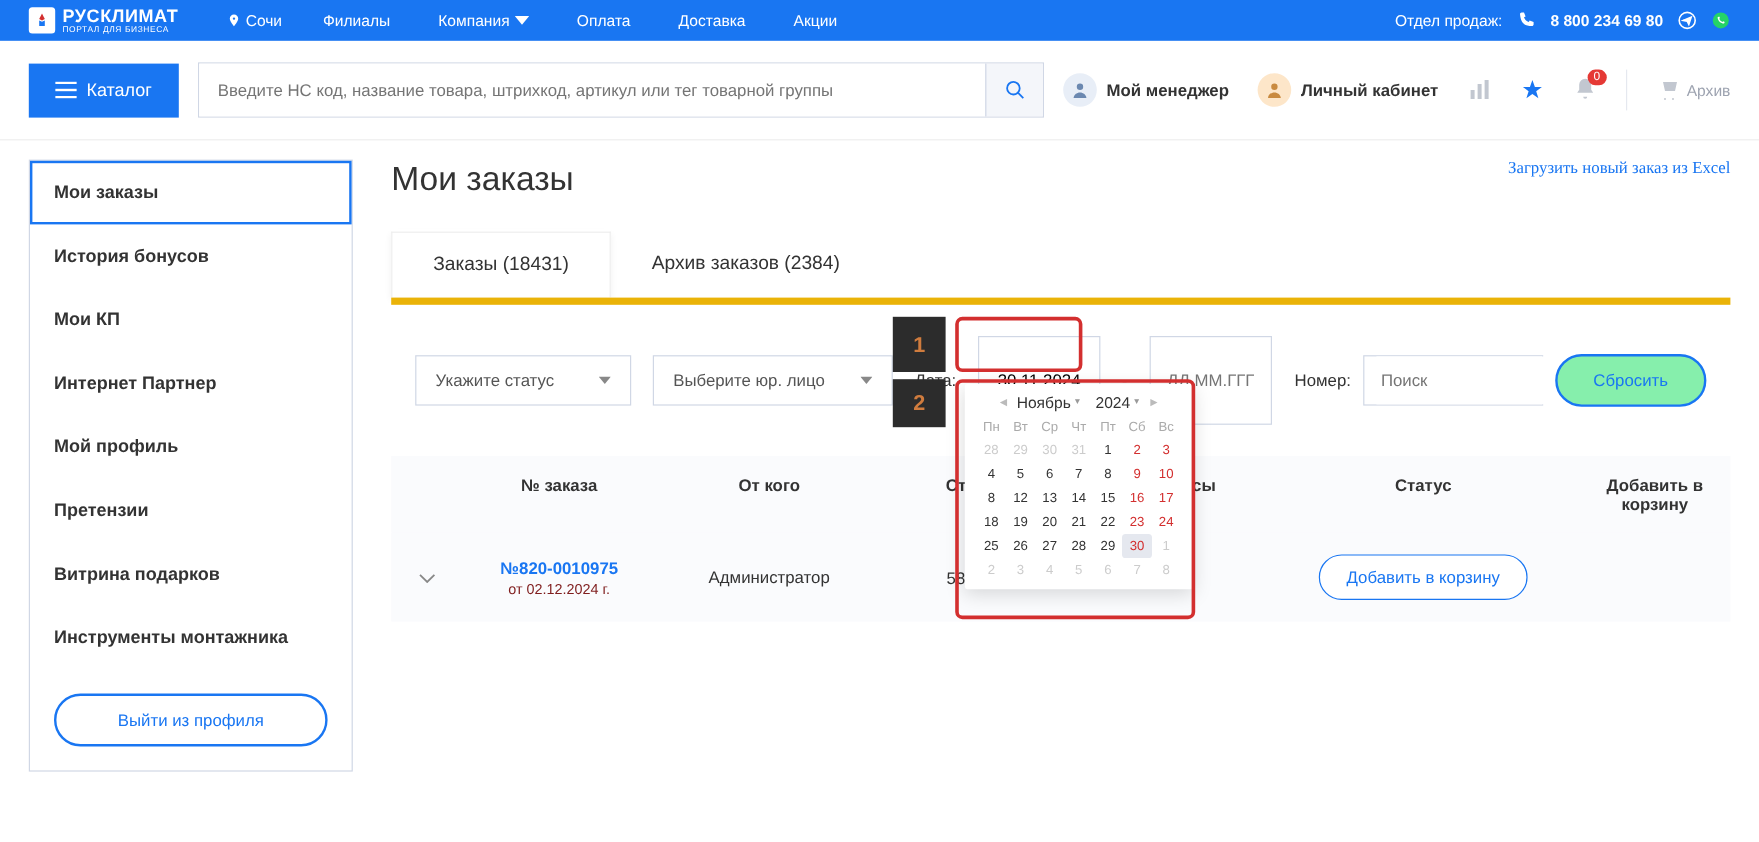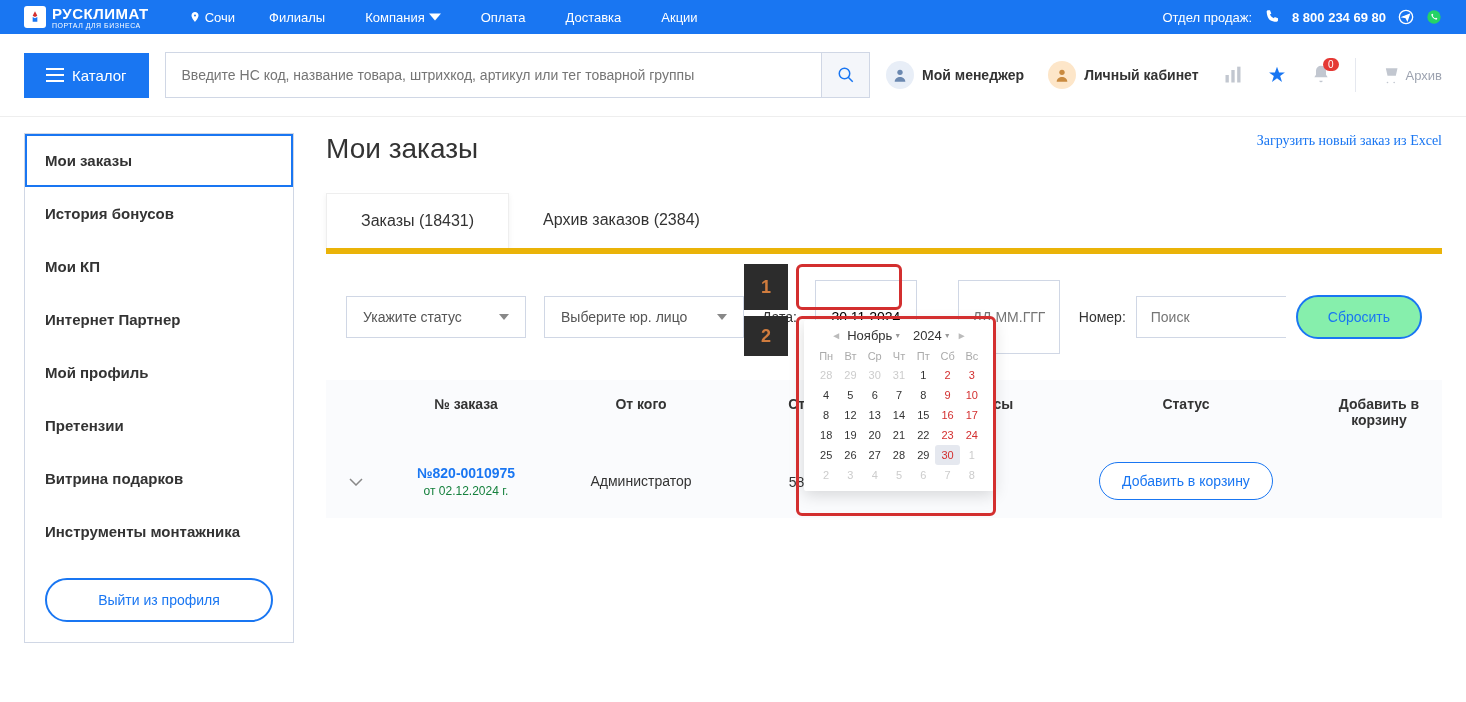--- a/index.html
+++ b/index.html
@@ -83,21 +83,21 @@
 .cal-d.wknd { color:#d32f2f; }
 .cal-d.sel { background:#e5e8ef; border-radius:3px; }
 
 
 .thead { background:#fafbfd; display:grid; grid-template-columns: 60px 160px 190px 180px 140px 260px 1fr; padding:16px 0; font-weight:600; font-size:14px; }
 .thead > div { text-align:center; }
 .trow { display:grid; grid-template-columns: 60px 160px 190px 180px 140px 260px 1fr; align-items:center; padding:18px 0; background:#fafbfd; }
 .trow > div { text-align:center; font-size:14px; }
 .expand-ic { color:#888; cursor:pointer; }
 .order-no { color:#1976f2; font-weight:600; cursor:pointer; }
-.order-date { color:#15803d; font-size:12px; margin-top:3px; }
+.order-date { color:#7f1d1d; font-size:12px; margin-top:3px; }
 .status-pill { background:#eef1f6; padding:8px 14px; border-radius:4px; display:inline-block; color:#444; }
 .addcart-btn { border:1px solid #1976f2; color:#1976f2; border-radius:30px; padding:10px 22px; background:#fff; cursor:pointer; display:inline-block; }
 </style>
 </head>
 <body>
 
 <div class="topbar">
   <div class="logo">
     <div class="logo-icon">
       <svg viewBox="0 0 24 24" fill="#d32f2f">

